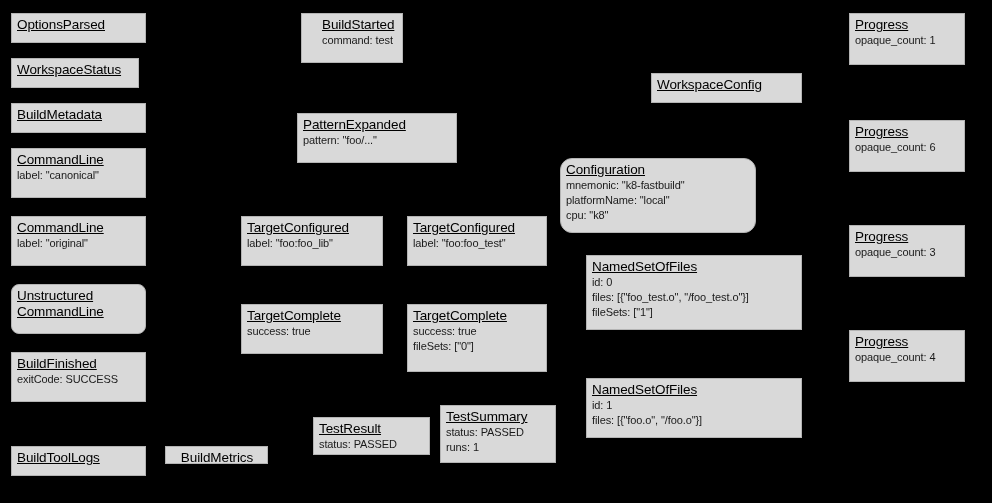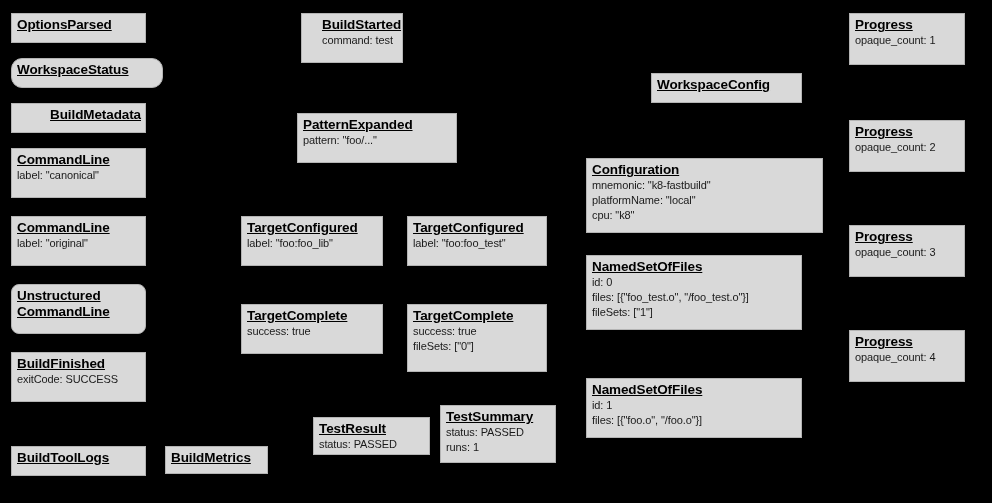--- a/index.html
+++ b/index.html
@@ -27,21 +27,21 @@
   .node {
     position: absolute;
     box-sizing: border-box;
     background: #d9d9d9;
     border: 1px solid #b4b4b4;
     padding: 3px 4px 3px 5px;
     overflow: hidden;
   }
   .node-title {
     font-size: 13.5px;
-    font-weight: bold;
+    font-weight: normal;
     color: #000000;
     text-decoration: underline;
     line-height: 16px;
     white-space: nowrap;
     letter-spacing: -0.1px;
   }
   .node-title.wrap {
     white-space: normal;
   }
   .node-fields {
@@ -55,24 +55,24 @@
     letter-spacing: -0.1px;
   }
 </style>
 </head>
 <body>
 
 <div id="canvas">
     <div class="node" style="left: 11px; top: 13px; width: 135px; height: 30px;">
       <div class="node-title">OptionsParsed</div>
     </div>
-    <div class="node" style="left: 11px; top: 58px; width: 152px; height: 30px; border-radius: 11px;">
+    <div class="node" style="left: 11px; top: 58px; width: 128px; height: 30px;">
       <div class="node-title">WorkspaceStatus</div>
     </div>
-    <div class="node" style="left: 11px; top: 103px; width: 135px; height: 30px; text-align: right;">
+    <div class="node" style="left: 11px; top: 103px; width: 135px; height: 30px;">
       <div class="node-title">BuildMetadata</div>
     </div>
     <div class="node" style="left: 11px; top: 148px; width: 135px; height: 50px;">
       <div class="node-title">CommandLine</div>
       <div class="node-fields">
         <div class="node-field">label: "canonical"</div>
       </div>
     </div>
     <div class="node" style="left: 11px; top: 216px; width: 135px; height: 50px;">
       <div class="node-title">CommandLine</div>
@@ -85,21 +85,21 @@
     </div>
     <div class="node" style="left: 11px; top: 352px; width: 135px; height: 50px;">
       <div class="node-title">BuildFinished</div>
       <div class="node-fields">
         <div class="node-field">exitCode: SUCCESS</div>
       </div>
     </div>
     <div class="node" style="left: 11px; top: 446px; width: 135px; height: 30px;">
       <div class="node-title">BuildToolLogs</div>
     </div>
-    <div class="node" style="left: 165px; top: 446px; width: 103px; height: 28px;">
+    <div class="node" style="left: 165px; top: 446px; width: 103px; height: 18px; text-align: center;">
       <div class="node-title">BuildMetrics</div>
     </div>
     <div class="node" style="left: 301px; top: 13px; width: 102px; height: 50px; padding-left: 20px;">
       <div class="node-title">BuildStarted</div>
       <div class="node-fields">
         <div class="node-field">command: test</div>
       </div>
     </div>
     <div class="node" style="left: 297px; top: 113px; width: 160px; height: 50px;">
       <div class="node-title">PatternExpanded</div>
@@ -141,21 +141,21 @@
     <div class="node" style="left: 440px; top: 405px; width: 116px; height: 58px;">
       <div class="node-title">TestSummary</div>
       <div class="node-fields">
         <div class="node-field">status: PASSED</div>
         <div class="node-field">runs: 1</div>
       </div>
     </div>
     <div class="node" style="left: 651px; top: 73px; width: 151px; height: 30px;">
       <div class="node-title">WorkspaceConfig</div>
     </div>
-    <div class="node" style="left: 586px; top: 158px; width: 237px; height: 75px;">
+    <div class="node" style="left: 560px; top: 158px; width: 196px; height: 75px; border-radius: 12px;">
       <div class="node-title">Configuration</div>
       <div class="node-fields">
         <div class="node-field">mnemonic: "k8-fastbuild"</div>
         <div class="node-field">platformName: "local"</div>
         <div class="node-field">cpu: "k8"</div>
       </div>
     </div>
     <div class="node" style="left: 586px; top: 255px; width: 216px; height: 75px;">
       <div class="node-title">NamedSetOfFiles</div>
       <div class="node-fields">
@@ -173,21 +173,21 @@
     </div>
     <div class="node" style="left: 849px; top: 13px; width: 116px; height: 52px;">
       <div class="node-title">Progress</div>
       <div class="node-fields">
         <div class="node-field">opaque_count: 1</div>
       </div>
     </div>
     <div class="node" style="left: 849px; top: 120px; width: 116px; height: 52px;">
       <div class="node-title">Progress</div>
       <div class="node-fields">
-        <div class="node-field">opaque_count: 2</div>
+        <div class="node-field">opaque_count: 6</div>
       </div>
     </div>
     <div class="node" style="left: 849px; top: 225px; width: 116px; height: 52px;">
       <div class="node-title">Progress</div>
       <div class="node-fields">
         <div class="node-field">opaque_count: 3</div>
       </div>
     </div>
     <div class="node" style="left: 849px; top: 330px; width: 116px; height: 52px;">
       <div class="node-title">Progress</div>

